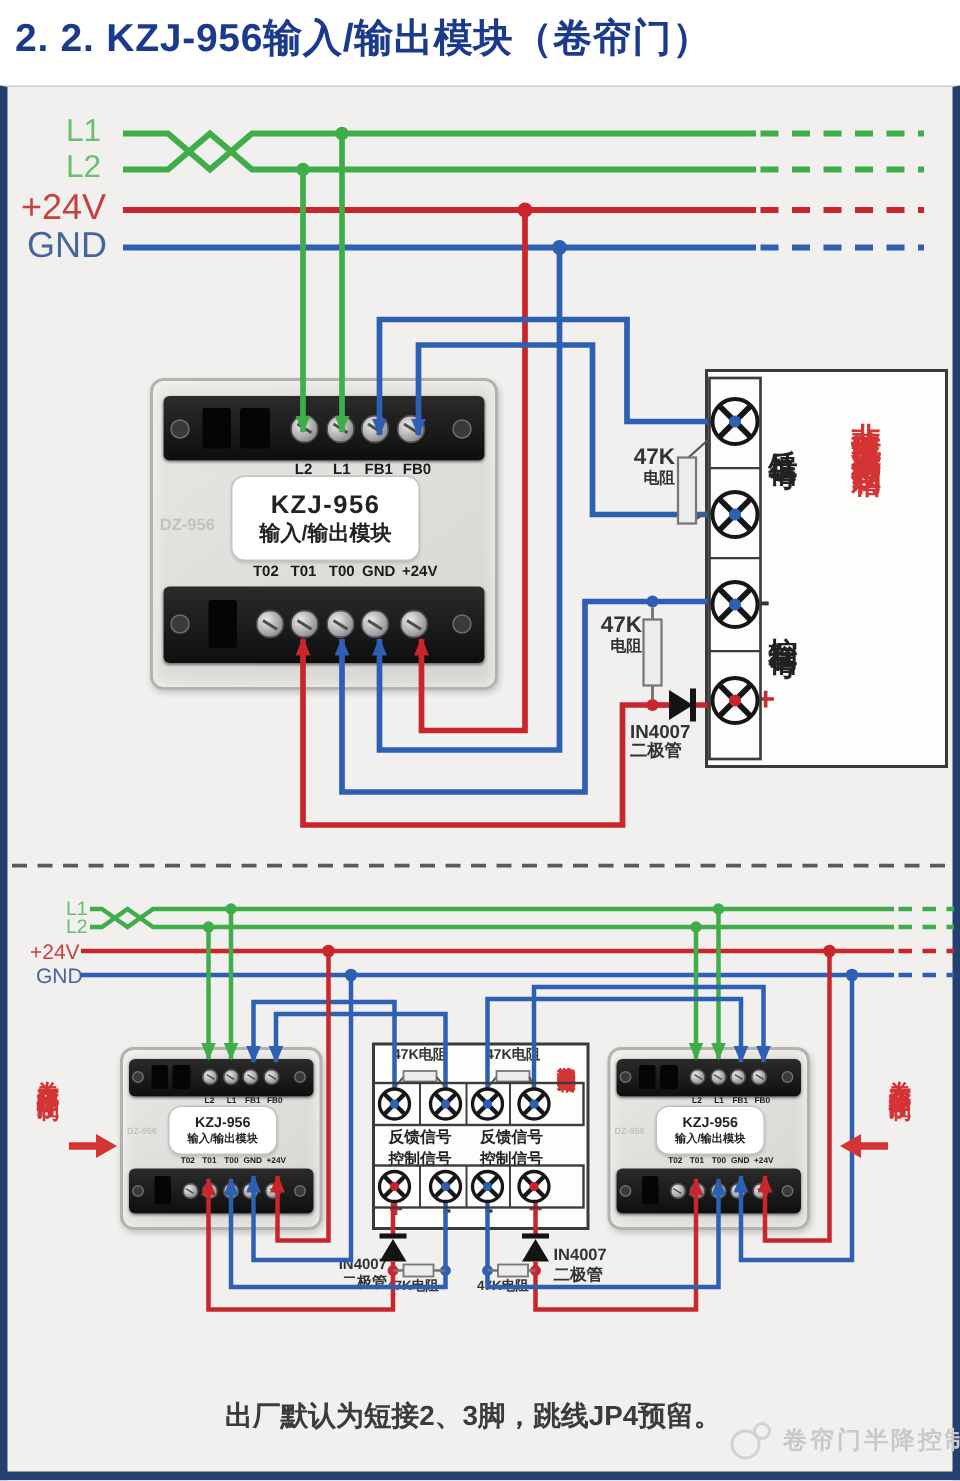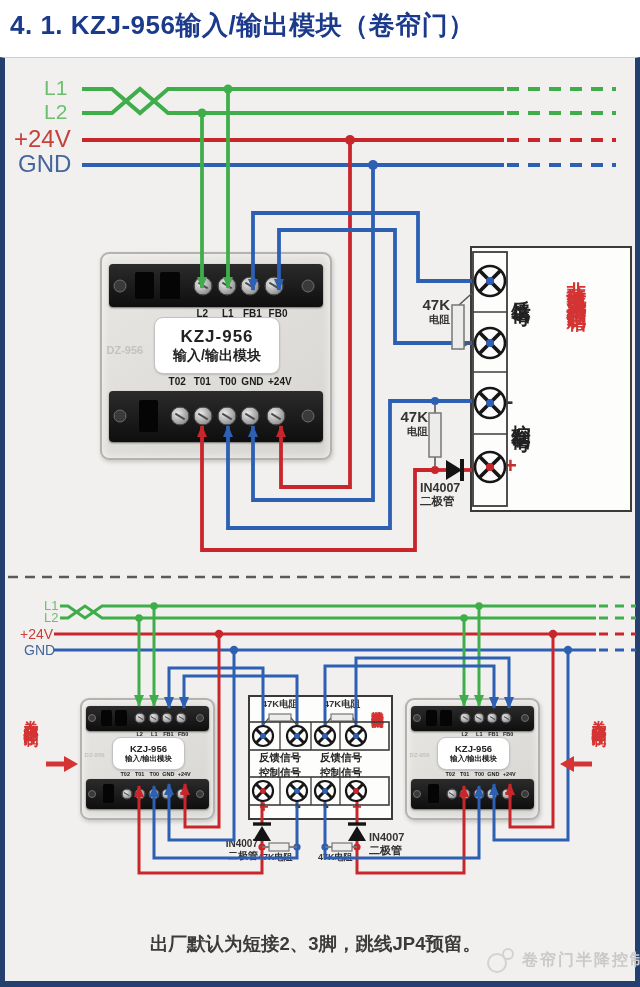--- a/index.html
+++ b/index.html
@@ -49,21 +49,21 @@
   .note{color:#3b3b3b;font-weight:600;white-space:nowrap;}
   .watermark{color:#c9c9c9;font-weight:700;letter-spacing:2px;white-space:nowrap;}
   svg.wires{left:0;top:0;pointer-events:none;}
   .z1{z-index:1;} .z2{z-index:2;} .z3{z-index:3;}
 </style>
 </head>
 <body>
 
 <div class="stage">
 
-  <div class="abs page-title">4. 1. KZJ-956输入/输出模块（卷帘门）</div>
+  <div class="abs page-title">2. 2. KZJ-956输入/输出模块（卷帘门）</div>
   <div class="abs frame z1"></div>
 
   <div class="abs buslbl green z2" style="left:44px;top:77px;font-size:21px;">L1</div>
   <div class="abs buslbl green z2" style="left:44px;top:101px;font-size:21px;">L2</div>
   <div class="abs buslbl red z2" style="left:14px;top:127px;font-size:24px;">+24V</div>
   <div class="abs buslbl blue z2" style="left:18px;top:152px;font-size:24px;">GND</div>
 
   <div class="abs module big z1" style="left:100px;top:252px;width:232px;height:208px;">
     <div class="strip strip-top">
       <span class="cscrew" style="left:5%;"></span>

